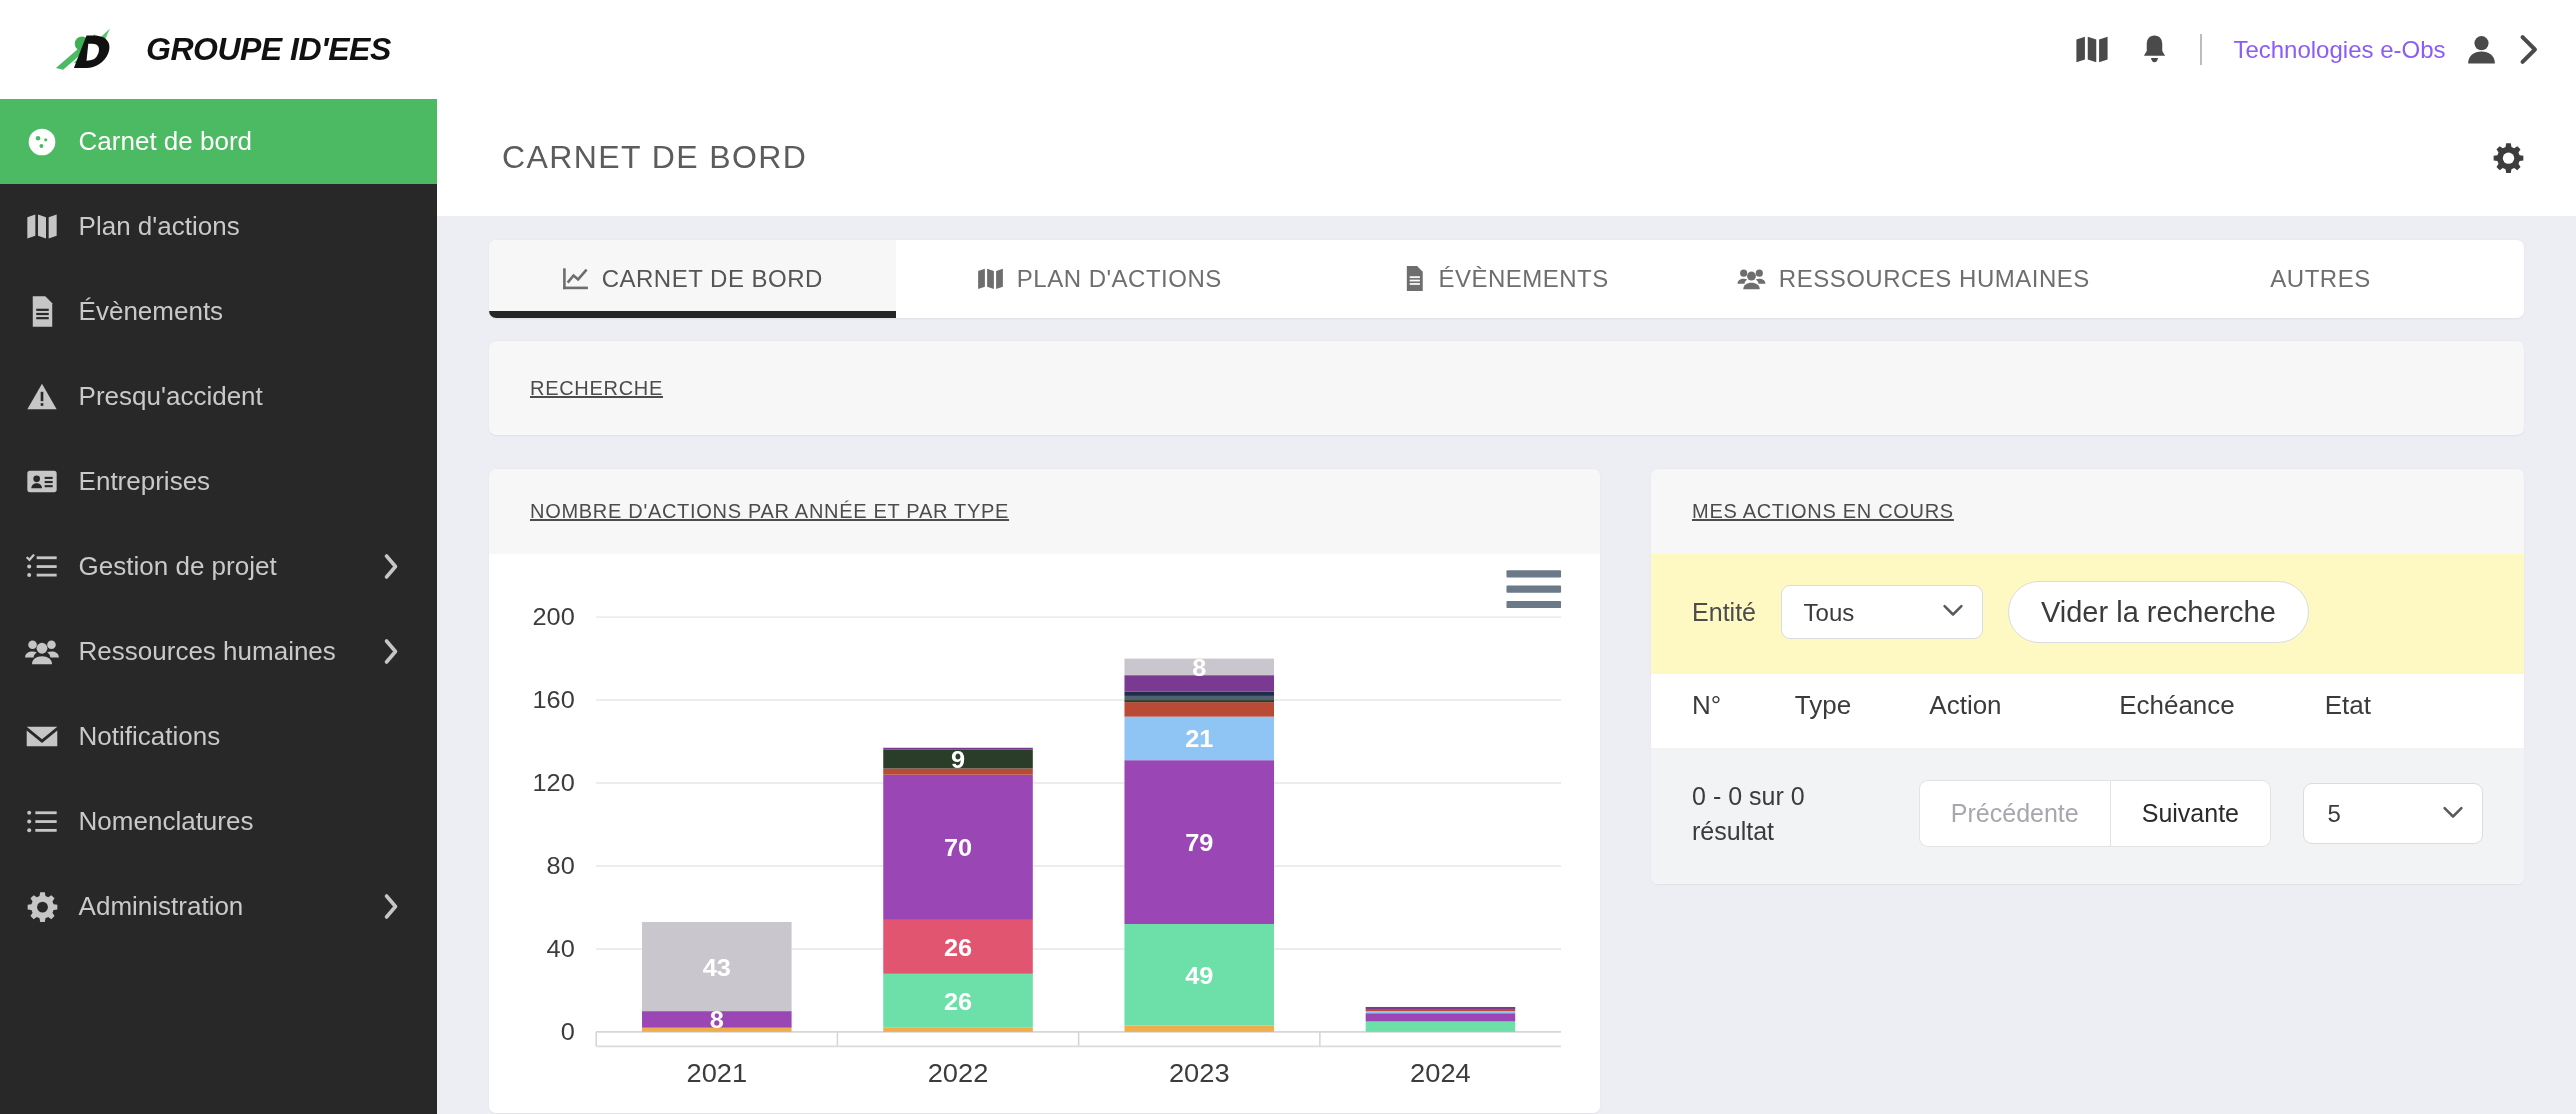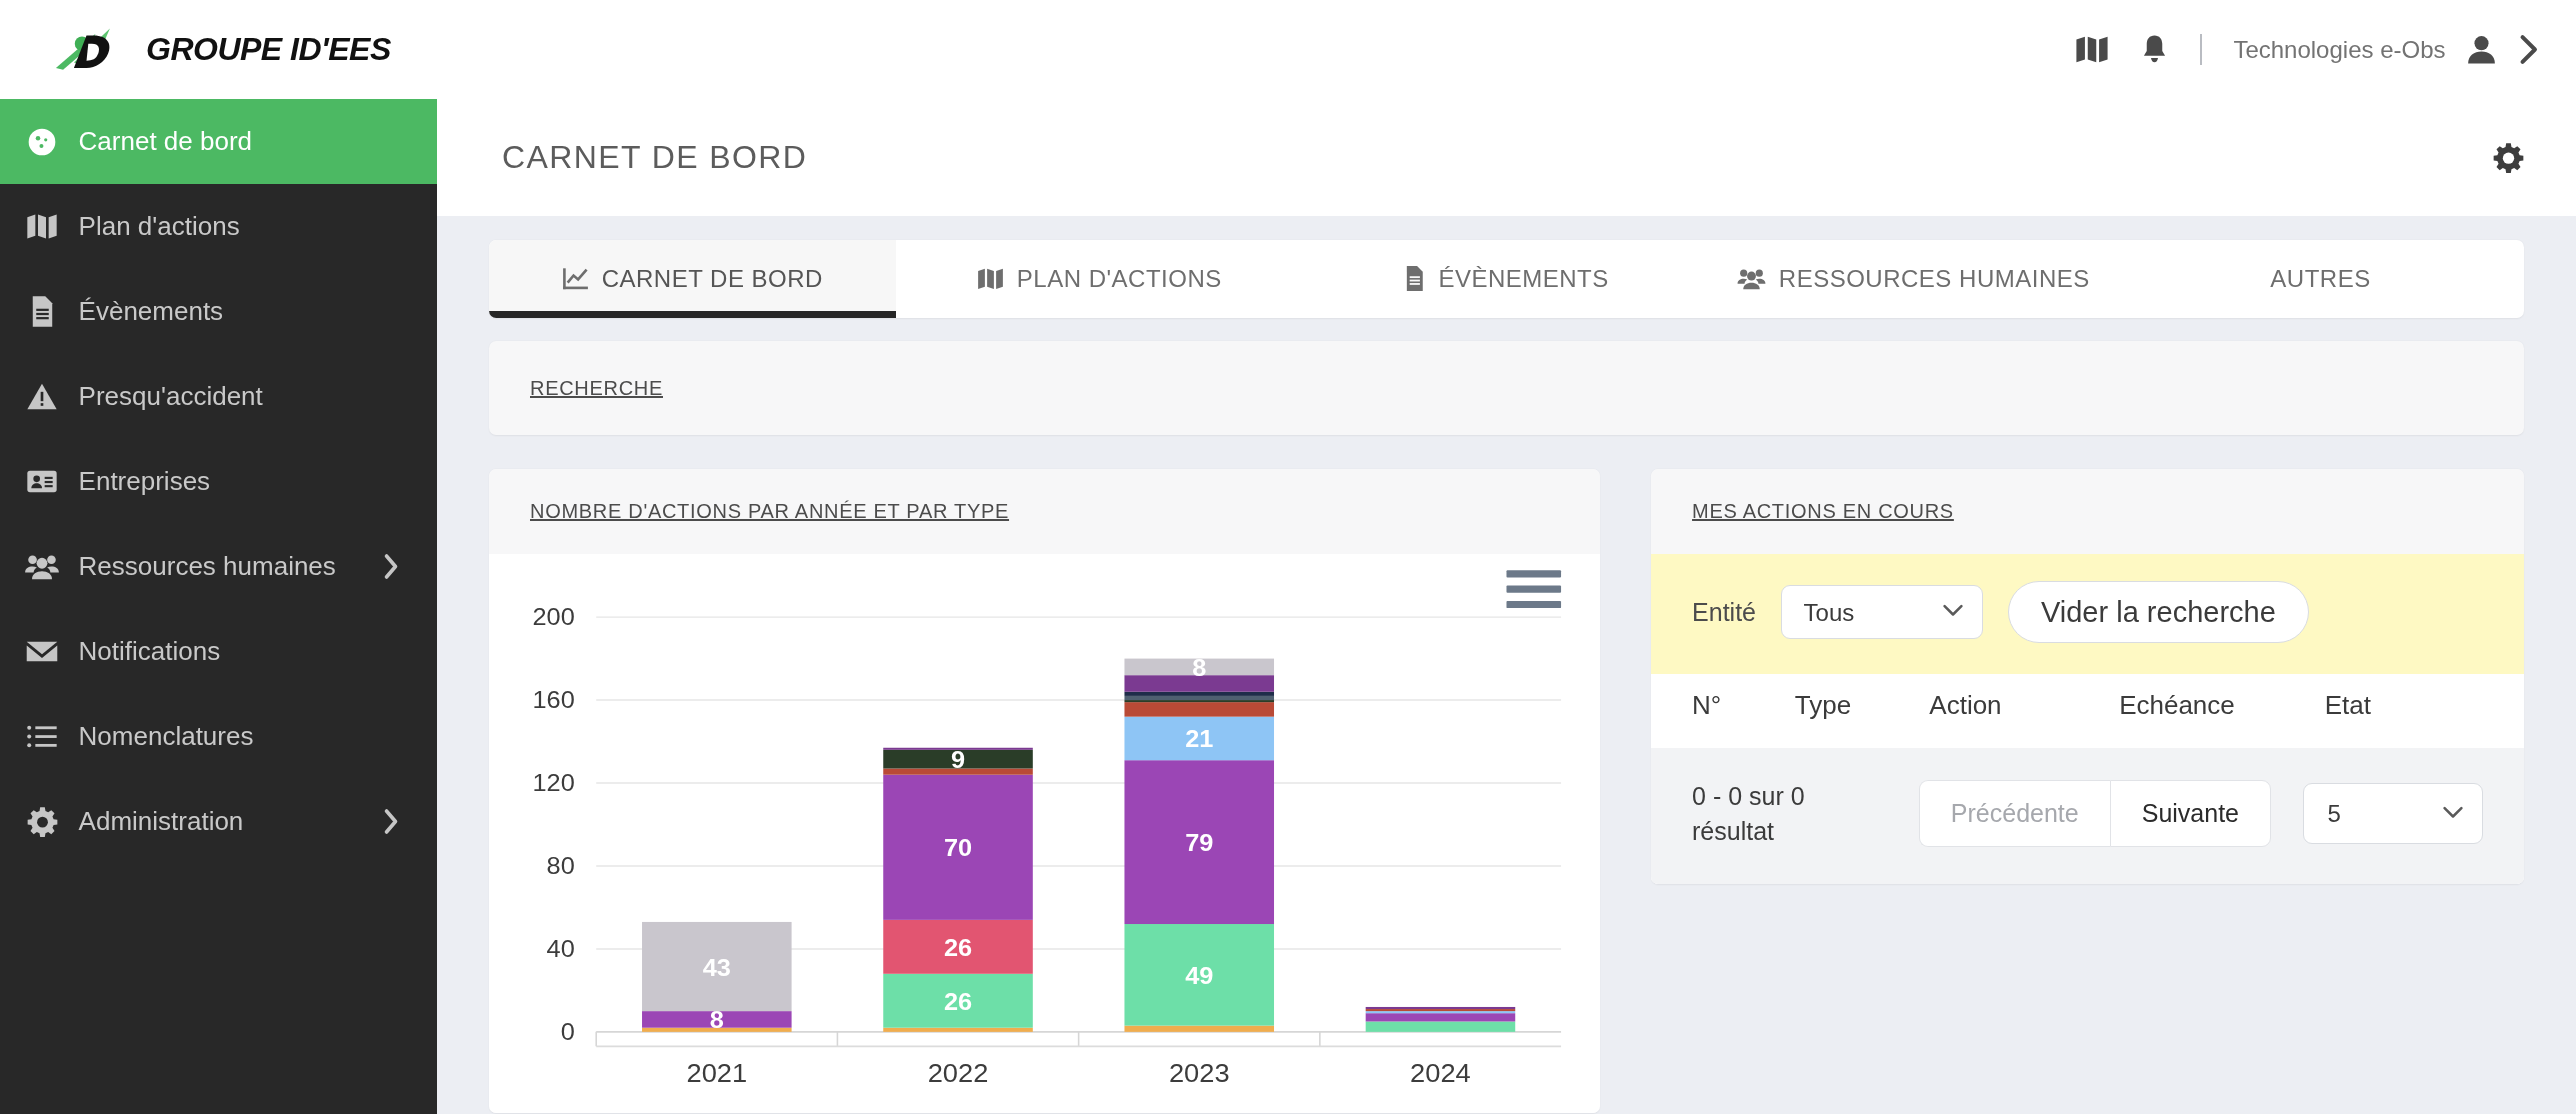--- a/index.html
+++ b/index.html
@@ -19,21 +19,21 @@
   }
   .brand { display: flex; align-items: center; gap: 9px; }
   .brand-logo { width: 83px; height: 54px; position: relative; display:block; }
   .brand-text {
     font-size: 32px; font-weight: 700; font-style: italic;
     letter-spacing: -0.5px; color: #111; white-space: nowrap;
   }
   .topright { display: flex; align-items: center; gap: 31px; }
   .tr-icon { color: #4a4a4a; display: flex; align-items: center; cursor: pointer; }
   .tr-sep { width: 2.7px; height: 31px; background: #b9bcc2; }
-  .tr-user { font-size: 24px; color: #737373; white-space: nowrap; text-align: right; }
+  .tr-user { font-size: 24px; color: #8b5cf6; white-space: nowrap; text-align: right; }
   .tr-group { display: flex; align-items: center; gap: 20px; }
 
   
   .body { display: flex; flex: 1 1 auto; min-height: 0; }
 
   
   .sidebar {
     width: 437px; flex: 0 0 437px; background: #282828; color: #c6c6c6;
     padding-top: 0;
   }
@@ -254,20 +254,38 @@
             <circle cx="8" cy="7" r="2.5" fill="#282828"></circle>
             <path d="M4 14 C4 11.5 6 10.3 8 10.3 C10 10.3 12 11.5 12 14 Z" fill="#282828"></path>
             <rect x="14" y="5.5" width="6" height="1.6" fill="#282828"></rect>
             <rect x="14" y="8.6" width="6" height="1.6" fill="#282828"></rect>
             <rect x="14" y="11.7" width="6" height="1.6" fill="#282828"></rect>
           </svg>
         </span>
         <span class="nav-label">Entreprises</span>
       </div>
 
+      <div class="nav-item">
+        <span class="nav-ico">
+          <svg width="32" height="27" viewBox="0 0 24 20" fill="currentColor">
+            <path d="M1 3.4 L2.6 5 L5.6 1.6" stroke="currentColor" stroke-width="1.7" fill="none" stroke-linecap="round"></path>
+            <circle cx="2.4" cy="10" r="1.5"></circle>
+              <circle cx="2.4" cy="16.4" r="1.5"></circle>
+            <rect x="8" y="2.4" width="15" height="2.1"></rect>
+            <rect x="8" y="9" width="15" height="2.1"></rect>
+            <rect x="8" y="15.4" width="15" height="2.1"></rect>
+          </svg>
+        </span>
+        <span class="nav-label">Gestion de projet</span>
+        <span class="nav-chev">
+          <svg width="20" height="27" viewBox="0 0 12 18" fill="none" stroke="currentColor" stroke-width="2.4" stroke-linecap="round" stroke-linejoin="round">
+            <path d="M3 2 L9 9 L3 16"></path>
+          </svg>
+        </span>
+      </div>
 
       <div class="nav-item">
         <span class="nav-ico">
           <svg width="36" height="27" viewBox="0 0 26 20" fill="currentColor">
             <circle cx="6" cy="5" r="3.2"></circle>
               <circle cx="20" cy="5" r="3.2"></circle>
             <circle cx="13" cy="7.6" r="4"></circle>
             <path d="M0.5 14.5 C0.5 11.4 3 10 6 10 C7.2 10 8.3 10.25 9.2 10.7 C7.6 11.7 6.8 13 6.8 14.5 Z"></path>
             <path d="M25.5 14.5 L19.2 14.5 C19.2 13 18.4 11.7 16.8 10.7 C17.7 10.25 18.8 10 20 10 C23 10 25.5 11.4 25.5 14.5 Z"></path>
             <path d="M5.6 19.5 C5.6 15.6 8.9 13.6 13 13.6 C17.1 13.6 20.4 15.6 20.4 19.5 Z"></path>

